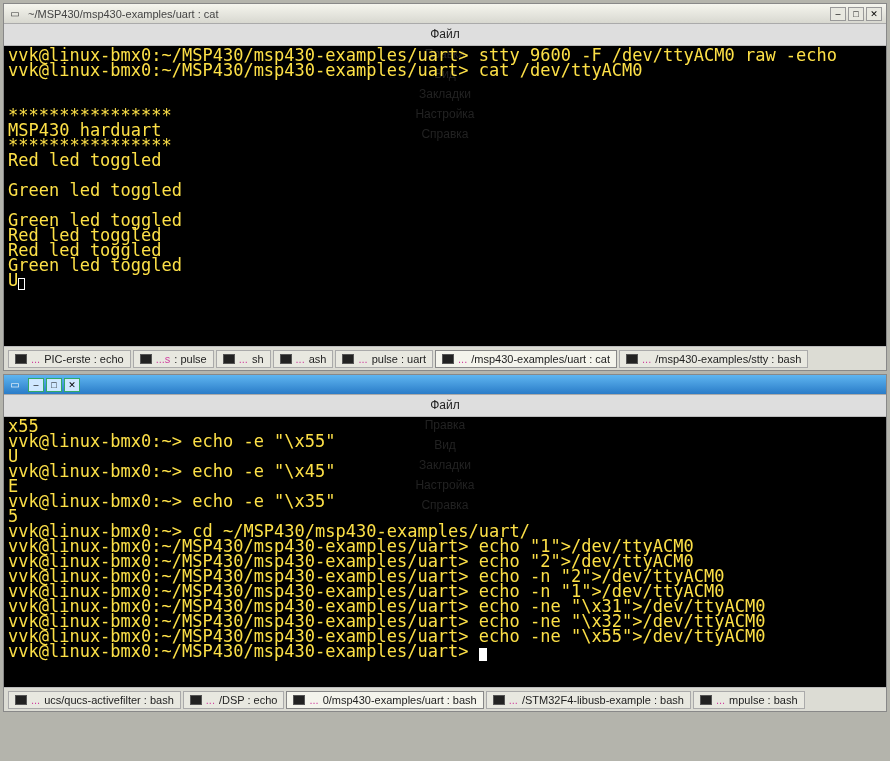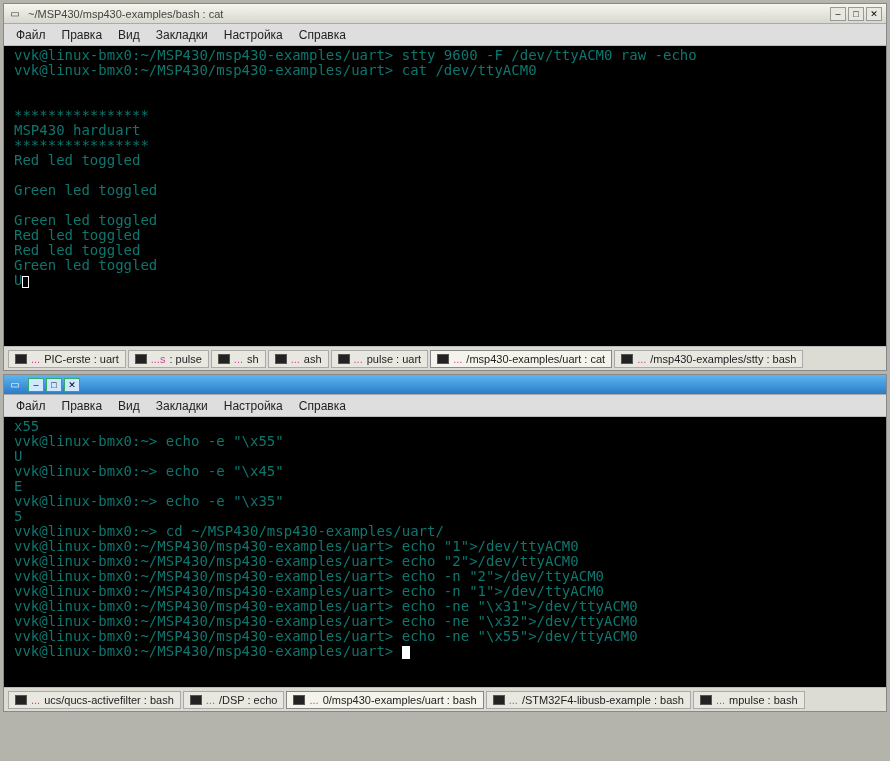--- a/index.html
+++ b/index.html
@@ -53,34 +53,35 @@
   }
   .titlebar.active .win-btn { background: #d0e8ff; border-color: #3a6; }
   .menubar {
     height: 22px;
     background: #dedede;
     display: flex;
     align-items: center;
     padding: 0 4px;
     gap: 0;
     border-bottom: 1px solid #bbb;
+    flex-direction: column;
   }
   .menu-item {
     padding: 3px 8px;
     font-size: 12px;
     color: #222;
     cursor: pointer;
   }
   .terminal {
     background: #000;
-    color: #0f766e;
+    color: #fde047;
     font-family: "DejaVu Sans Mono", "Courier New", monospace;
-    font-size: 14px;
+    font-size: 17px;
     line-height: 15px;
-    padding: 2px 10px;
+    padding: 2px 4px;
     overflow: hidden;
     white-space: pre;
   }
   .term1 { height: 300px; }
   .term2 { height: 270px; }
   .cursor-block {
     display: inline-block;
     width: 8px; height: 13px;
     background: #fff;
     vertical-align: text-bottom;
@@ -127,21 +128,21 @@
   }
   .tab .ellipsis { color: #d040a0; }
   .tab .main { color: #222; }
 </style>
 </head>
 <body>
 
 <div class="window">
   <div class="titlebar">
     <span class="title-icon">▭</span>
-    <span class="title-text">~/MSP430/msp430-examples/bash : cat</span>
+    <span class="title-text">~/MSP430/msp430-examples/uart : cat</span>
     <div class="win-buttons">
       <div class="win-btn">–</div>
       <div class="win-btn">□</div>
       <div class="win-btn">✕</div>
     </div>
   </div>
   <div class="menubar" id="menubar-1">
       <div class="menu-item">Файл</div>
       <div class="menu-item">Правка</div>
       <div class="menu-item">Вид</div>
@@ -162,21 +163,21 @@
 
 Green led toggled
 Red led toggled
 Red led toggled
 Green led toggled</span>
 <span>U</span><span class="cursor-outline"></span></div>
   <div class="tabbar" id="tabbar-1">
       <div class="tab">
         <span class="tab-icon"></span>
         <span class="ellipsis">...</span>
-        <span class="main">PIC-erste : uart</span>
+        <span class="main">PIC-erste : echo</span>
       </div>
       <div class="tab">
         <span class="tab-icon"></span>
         <span class="ellipsis">...s</span>
         <span class="main"> : pulse</span>
       </div>
       <div class="tab">
         <span class="tab-icon"></span>
         <span class="ellipsis">...</span>
         <span class="main">sh</span>

